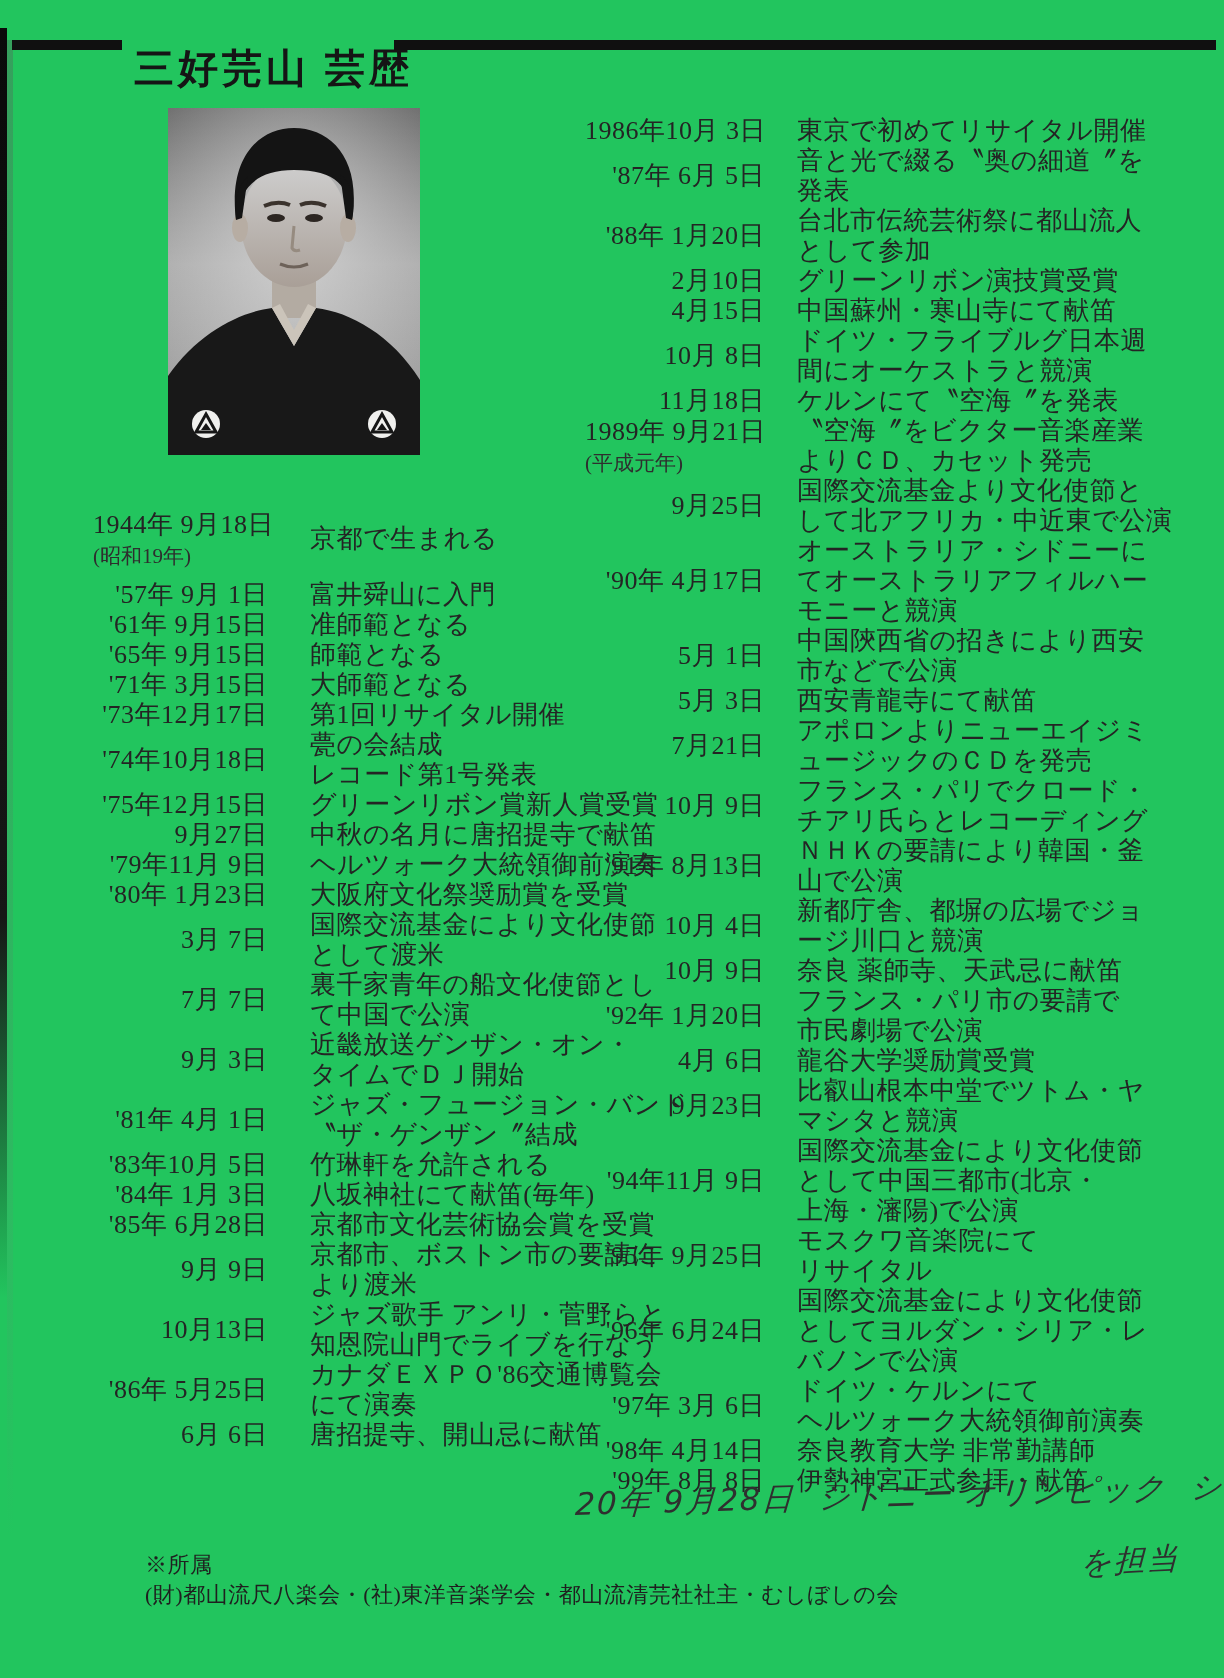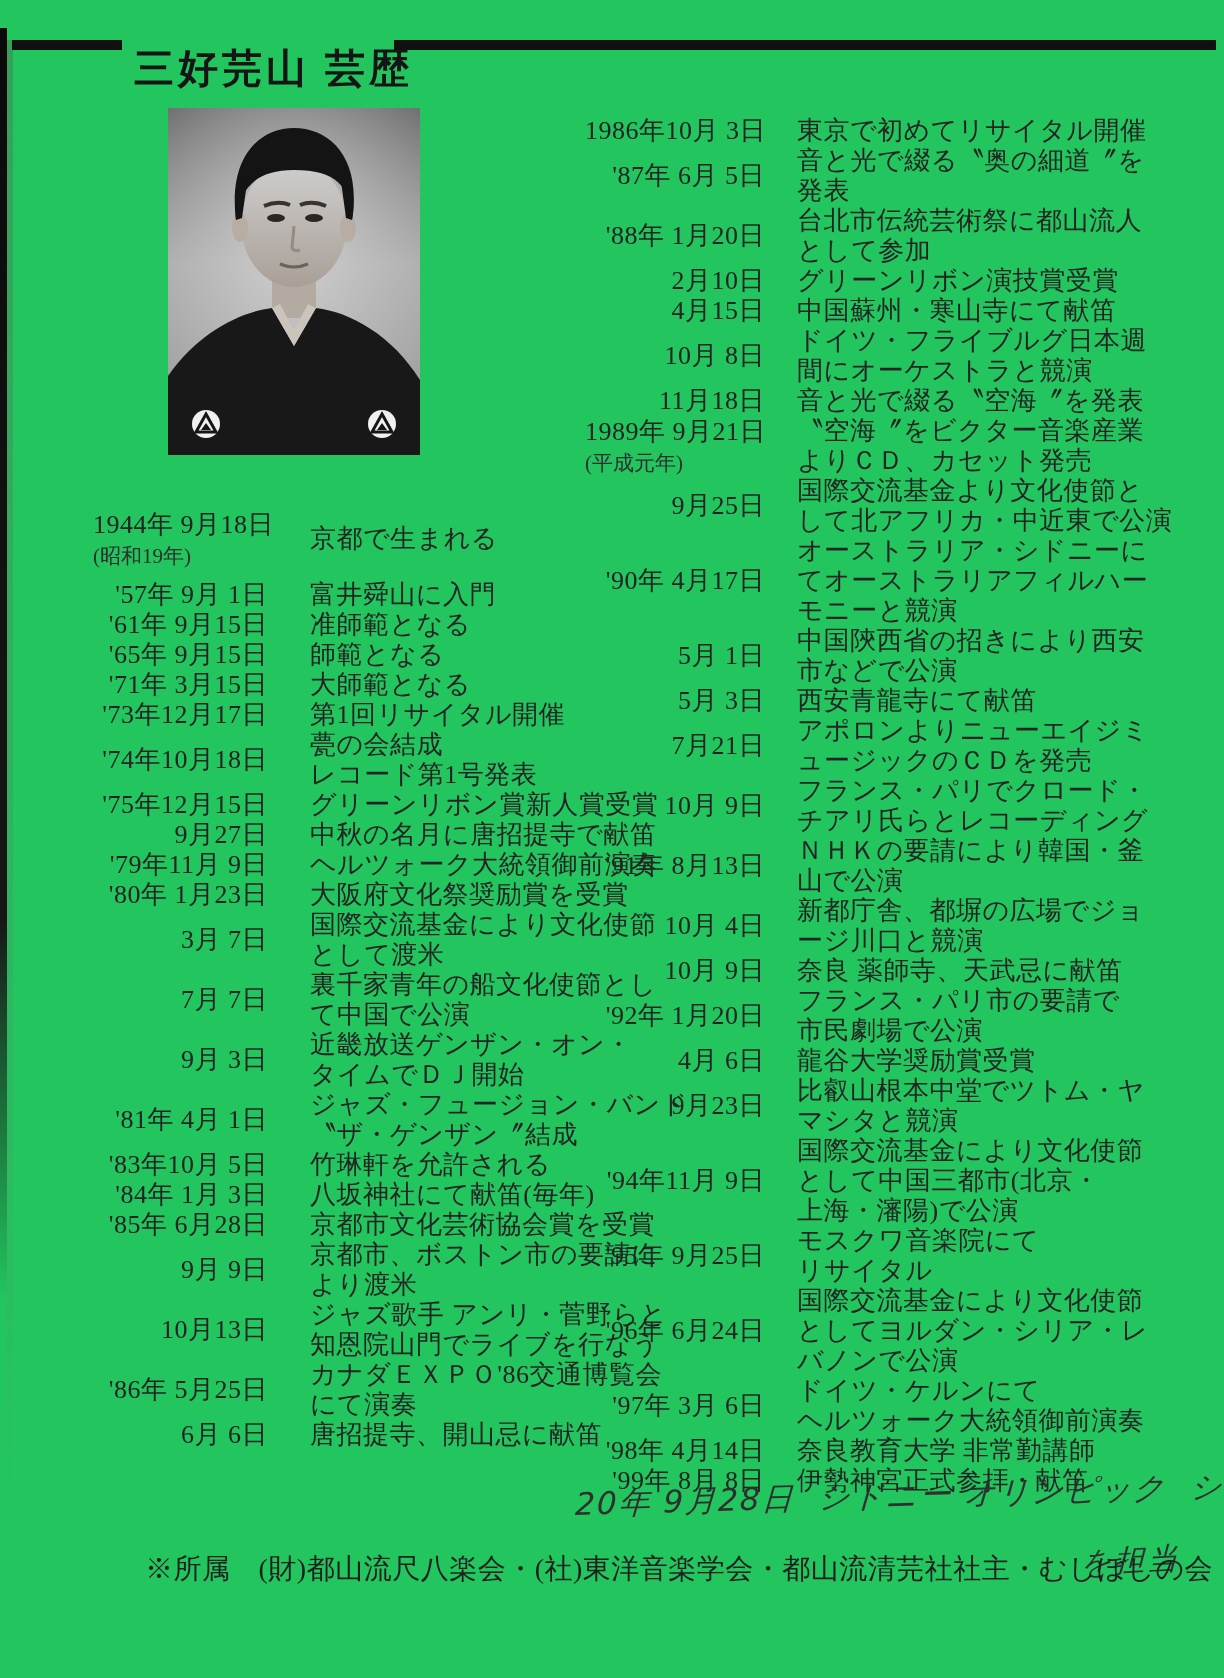--- a/index.html
+++ b/index.html
@@ -47,22 +47,23 @@
   .note{
     display:block;text-align:left;font-size:21px;line-height:24px;
     margin-top:4px;color:#2e2e2e;white-space:pre;
   }
   .text{white-space:pre-line;letter-spacing:0.5px;}
   .col-left .text{margin-left:42px;}
   .col-right .text{margin-left:32px;}
   
   .footer{
     position:absolute;left:145px;top:1550px;
-    display:flex;font-size:28px;letter-spacing:0.5px;color:#1f1f1f;
+    display:flex;font-size:22px;letter-spacing:0.5px;color:#1f1f1f;
     white-space:pre;
+    flex-direction:column;
   }
   .footer .label{margin-right:28px;}
   
   .handwritten{
     position:absolute;color:#2f2f2f;
     font-family:"DejaVu Sans",sans-serif;
     font-style:italic;font-weight:500;
     letter-spacing:2px;white-space:pre;
   }
   .hw1{left:575px;top:1472px;font-size:31px;transform:rotate(-1.6deg) skewX(-4deg);}
@@ -252,21 +253,21 @@
         <div class="date-cell"><span class="date">4月15日</span></div>
         <div class="text">中国蘇州・寒山寺にて献笛</div>
       </div>
       <div class="entry">
         <div class="date-cell"><span class="date">10月 8日</span></div>
         <div class="text">ドイツ・フライブルグ日本週
 間にオーケストラと競演</div>
       </div>
       <div class="entry">
         <div class="date-cell"><span class="date">11月18日</span></div>
-        <div class="text">音と光で綴る〝空海〞を発表</div>
+        <div class="text">ケルンにて〝空海〞を発表</div>
       </div>
       <div class="entry">
         <div class="date-cell"><span class="date">1989年 9月21日</span><span class="note">(平成元年)</span></div>
         <div class="text">〝空海〞をビクター音楽産業
 よりＣＤ、カセット発売</div>
       </div>
       <div class="entry">
         <div class="date-cell"><span class="date">9月25日</span></div>
         <div class="text">国際交流基金より文化使節と
 して北アフリカ・中近東で公演</div>

